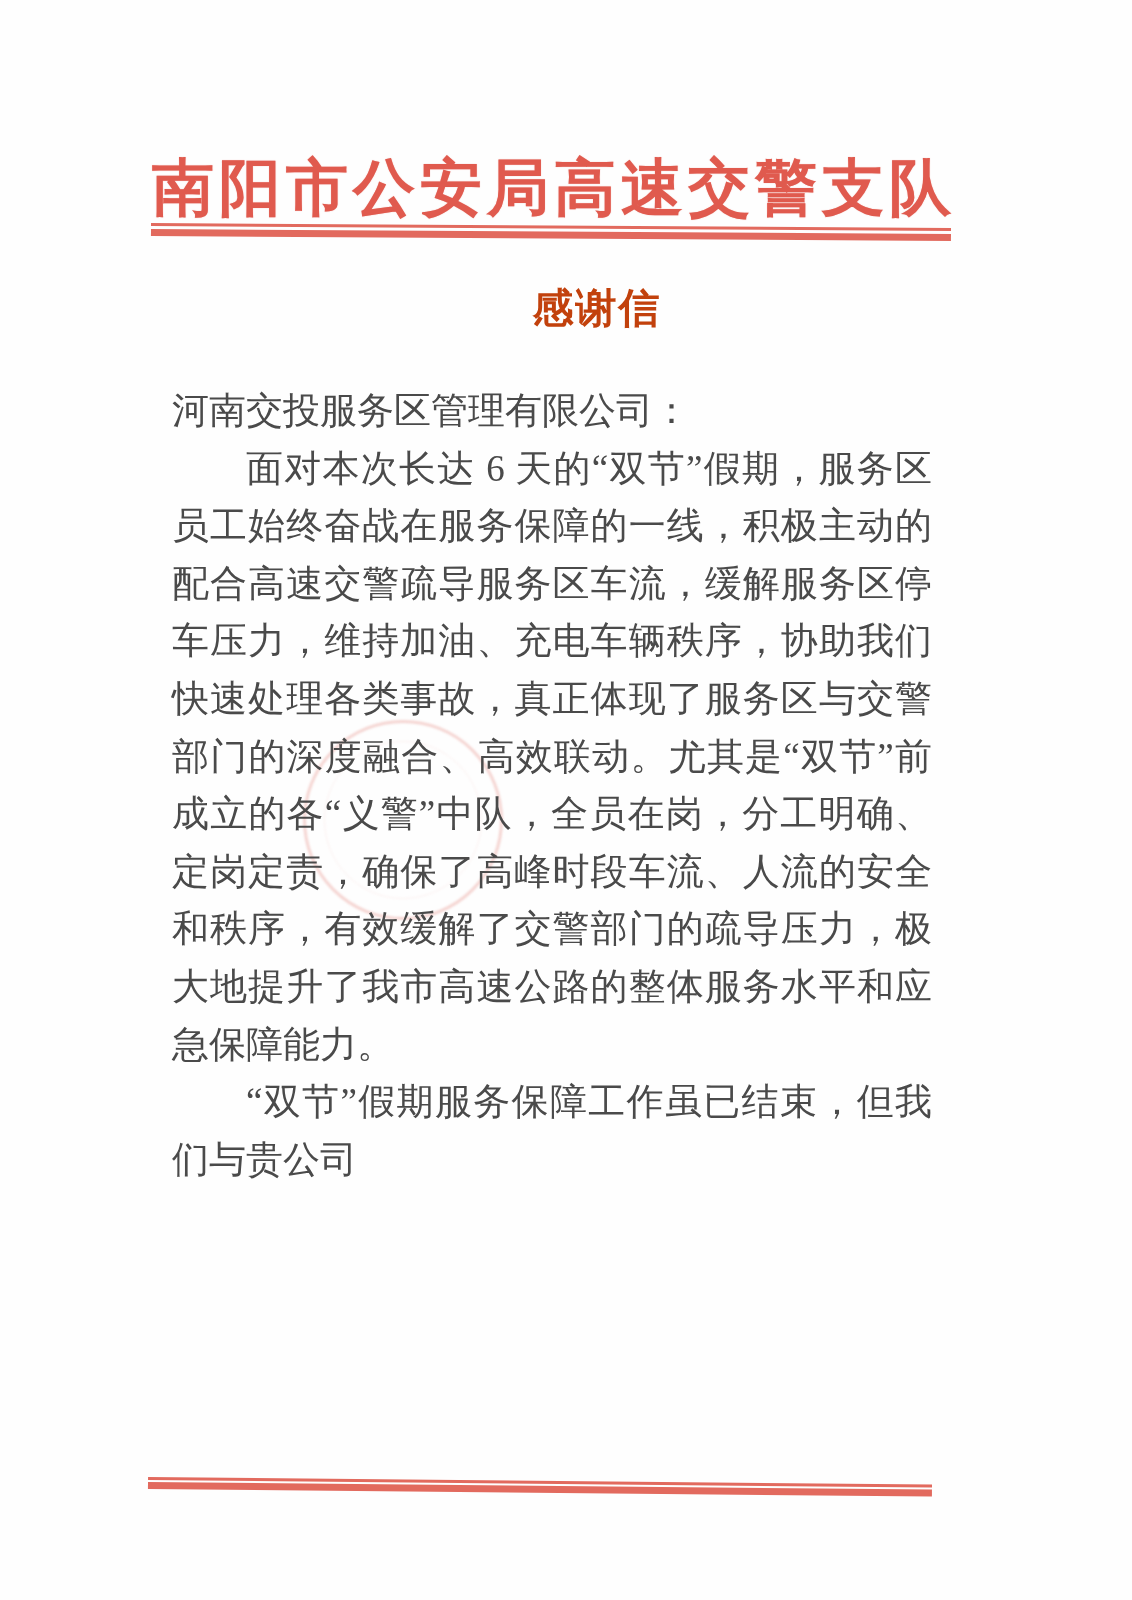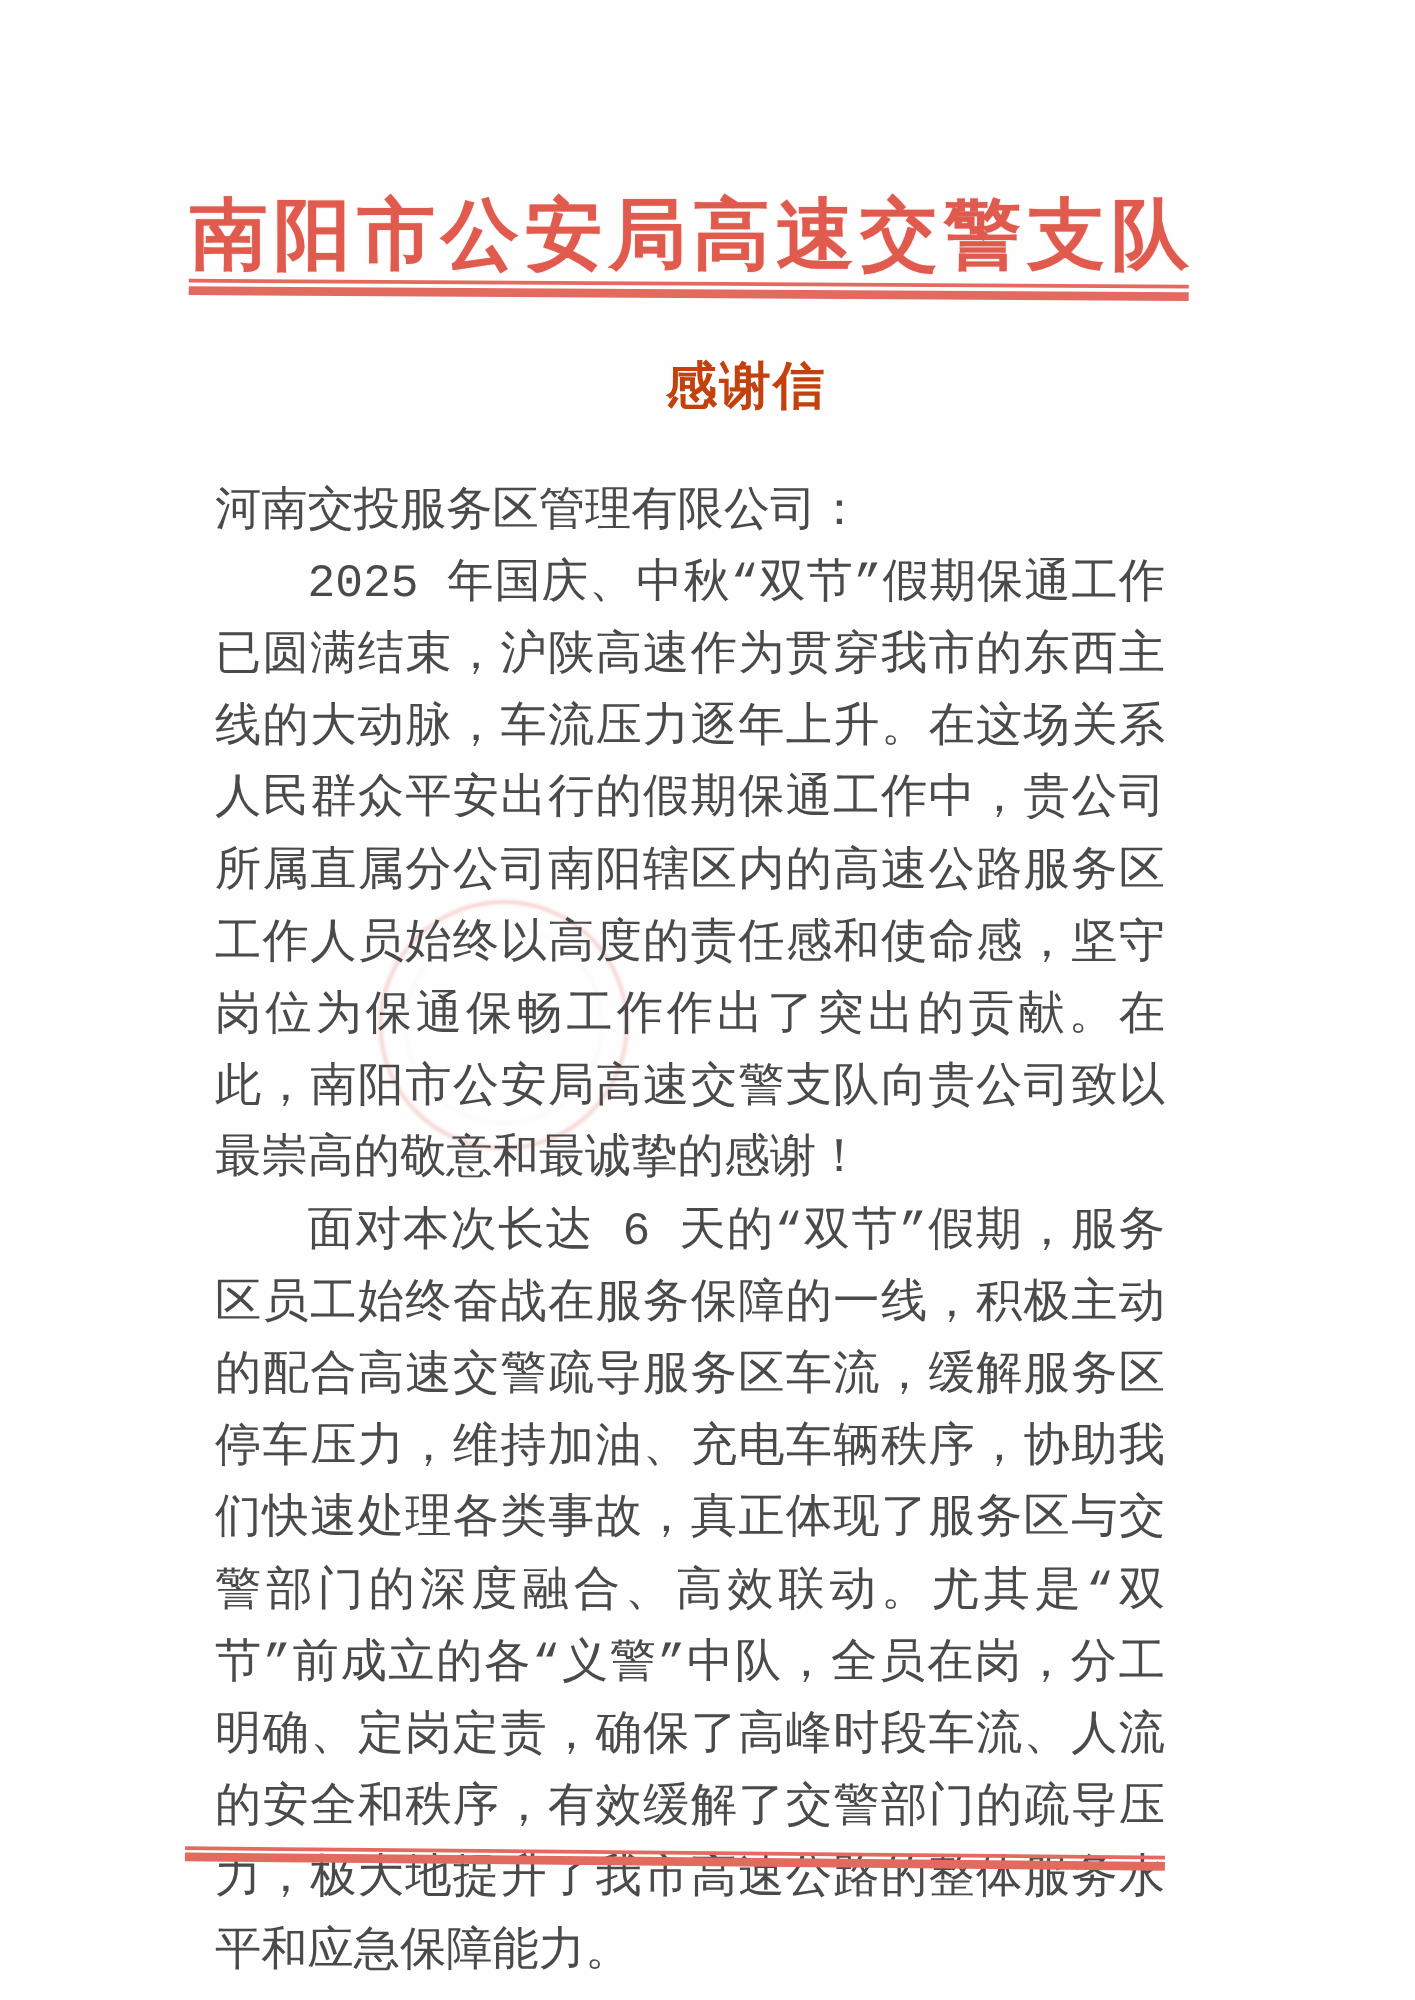--- a/index.html
+++ b/index.html
@@ -6,21 +6,21 @@
     margin: 0;
     padding: 0;
     background: #ffffff;
   }
   .page {
     position: relative;
     width: 1132px;
     height: 1600px;
     background: #fefefe;
     overflow: hidden;
-    font-family: Liberation Mono, monospace;
+    font-family: Liberation Serif, serif;
   }
   
   .org-title {
     position: absolute;
     top: 146px;
     left: 0;
     width: 1108px;            
     text-align: center;
     font-size: 62px;
     font-weight: 700;
@@ -123,22 +123,22 @@
     <div class="gap"></div>
     <div class="thick"></div>
   </div>
 
   <div class="letter-title">感谢信</div>
 
   <div class="stamp-ghost"></div>
 
   <div class="letter-body">
     <p>河南交投服务区管理有限公司：</p>
-    <p class="indent">2025 年国庆、中秋“双节”假期保通工作已圆满结束，沪陕高速作为贯穿我市的东西主线的大动脉，车流压力逐年上升。在这场关系人民群众平安出行的假期保通工作中，贵公司所属直属分公司南阳辖区内的高速公路服务区工作人员始终以高度的责任感和使命感，坚守岗位为保通保畅工作作出了突出的贡献。在此，南阳市公安局高速交警支队向贵公司致以最崇高的敬意和最诚挚的感谢！</p>
     <p class="indent">面对本次长达 6 天的“双节”假期，服务区员工始终奋战在服务保障的一线，积极主动的配合高速交警疏导服务区车流，缓解服务区停车压力，维持加油、充电车辆秩序，协助我们快速处理各类事故，真正体现了服务区与交警部门的深度融合、高效联动。尤其是“双节”前成立的各“义警”中队，全员在岗，分工明确、定岗定责，确保了高峰时段车流、人流的安全和秩序，有效缓解了交警部门的疏导压力，极大地提升了我市高速公路的整体服务水平和应急保障能力。</p>
+    <p class="indent">“双节”假期服务保障工作虽已结束，但我们与贵公司</p>
   </div>
 
   <div class="double-rule rule-bottom">
     <div class="thin"></div>
     <div class="gap"></div>
     <div class="thick"></div>
   </div>
 
 </div>
 

